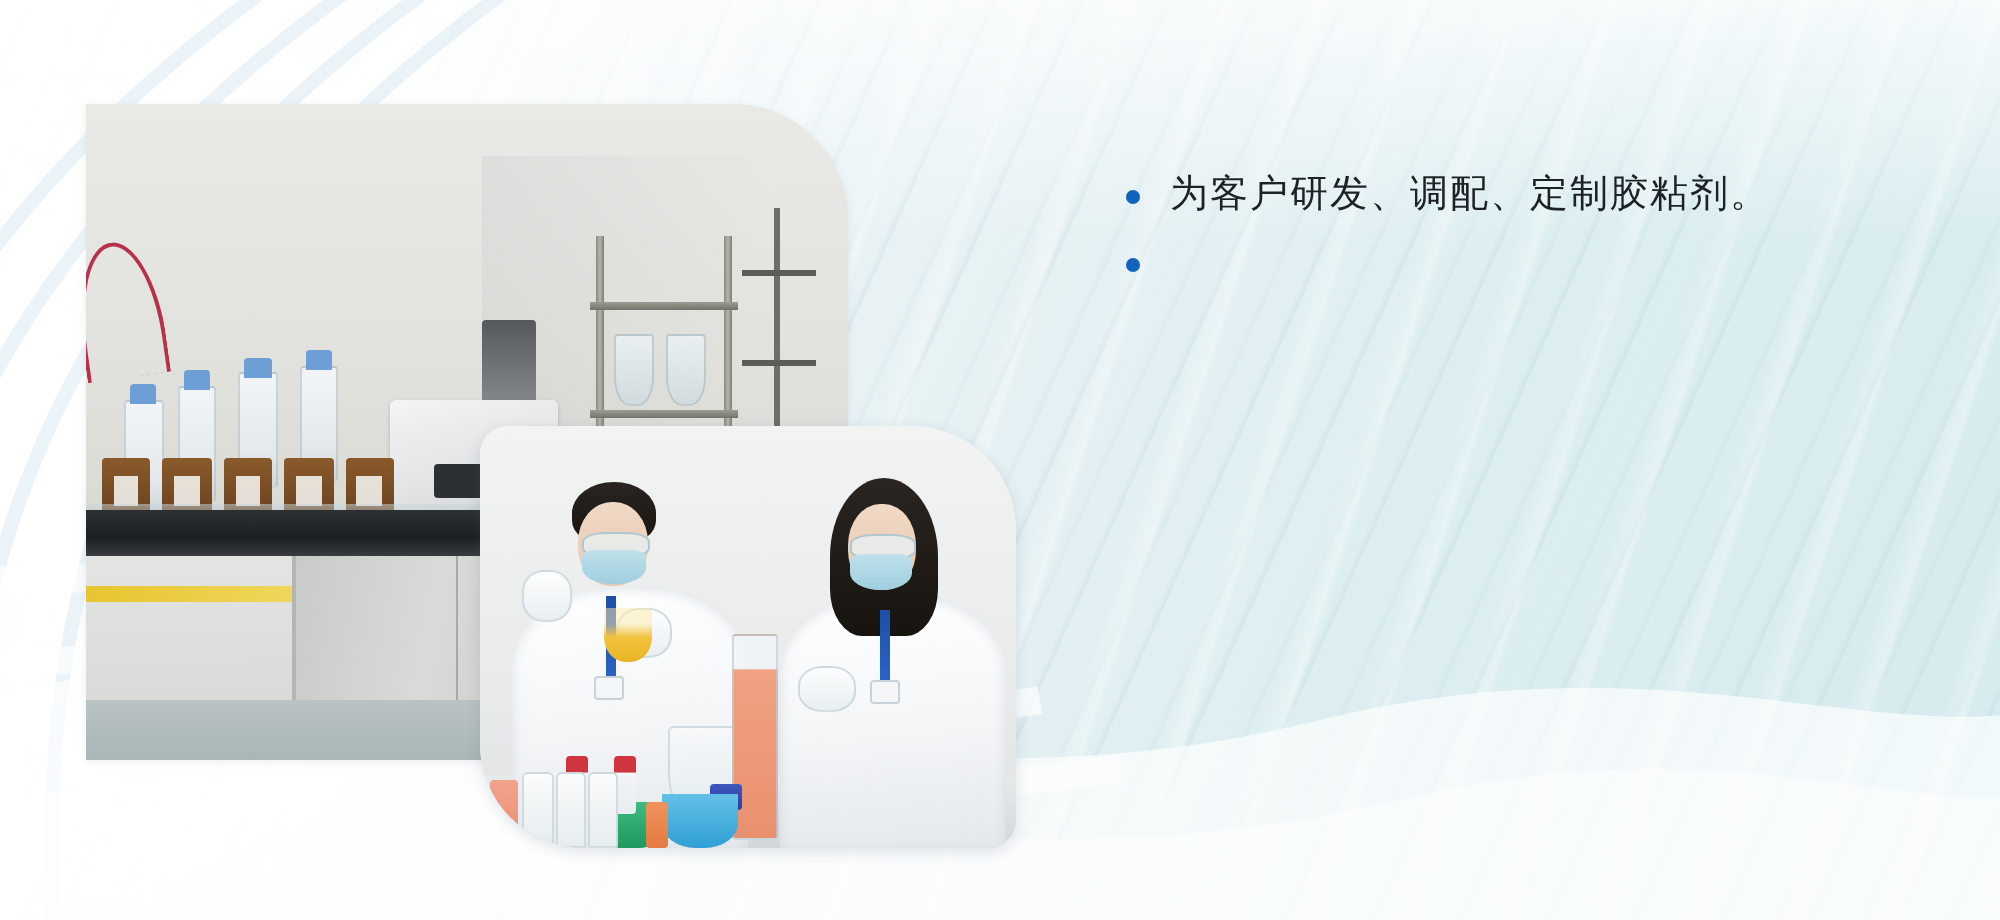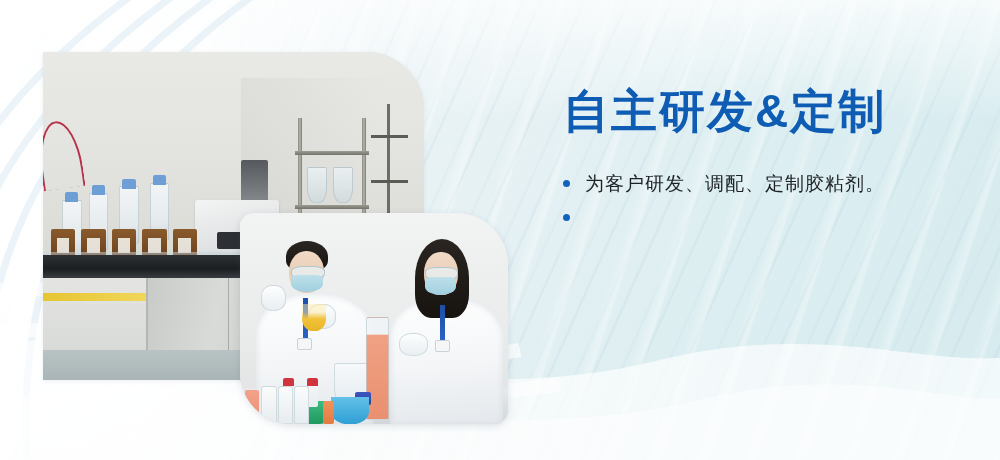--- a/index.html
+++ b/index.html
@@ -506,21 +506,20 @@
     <div class="tube-orange"></div>
     <div class="tube-red tr1"></div>
     <div class="tube-red tr2"></div>
     <div class="tube-salmon"></div>
     <div class="dropper dp1"></div>
     <div class="dropper dp2"></div>
     <div class="dropper dp3"></div>
   </div>
 
   <div class="content">
-    <h1 class="headline">自主研发&amp;定制</h1>
     <ul class="bullets">
       <li>
         <span class="dot"></span>
         <span>为客户研发、调配、定制胶粘剂。</span>
       </li>
       <li>
         <span class="dot"></span>
       </li>
     </ul>
   </div>

